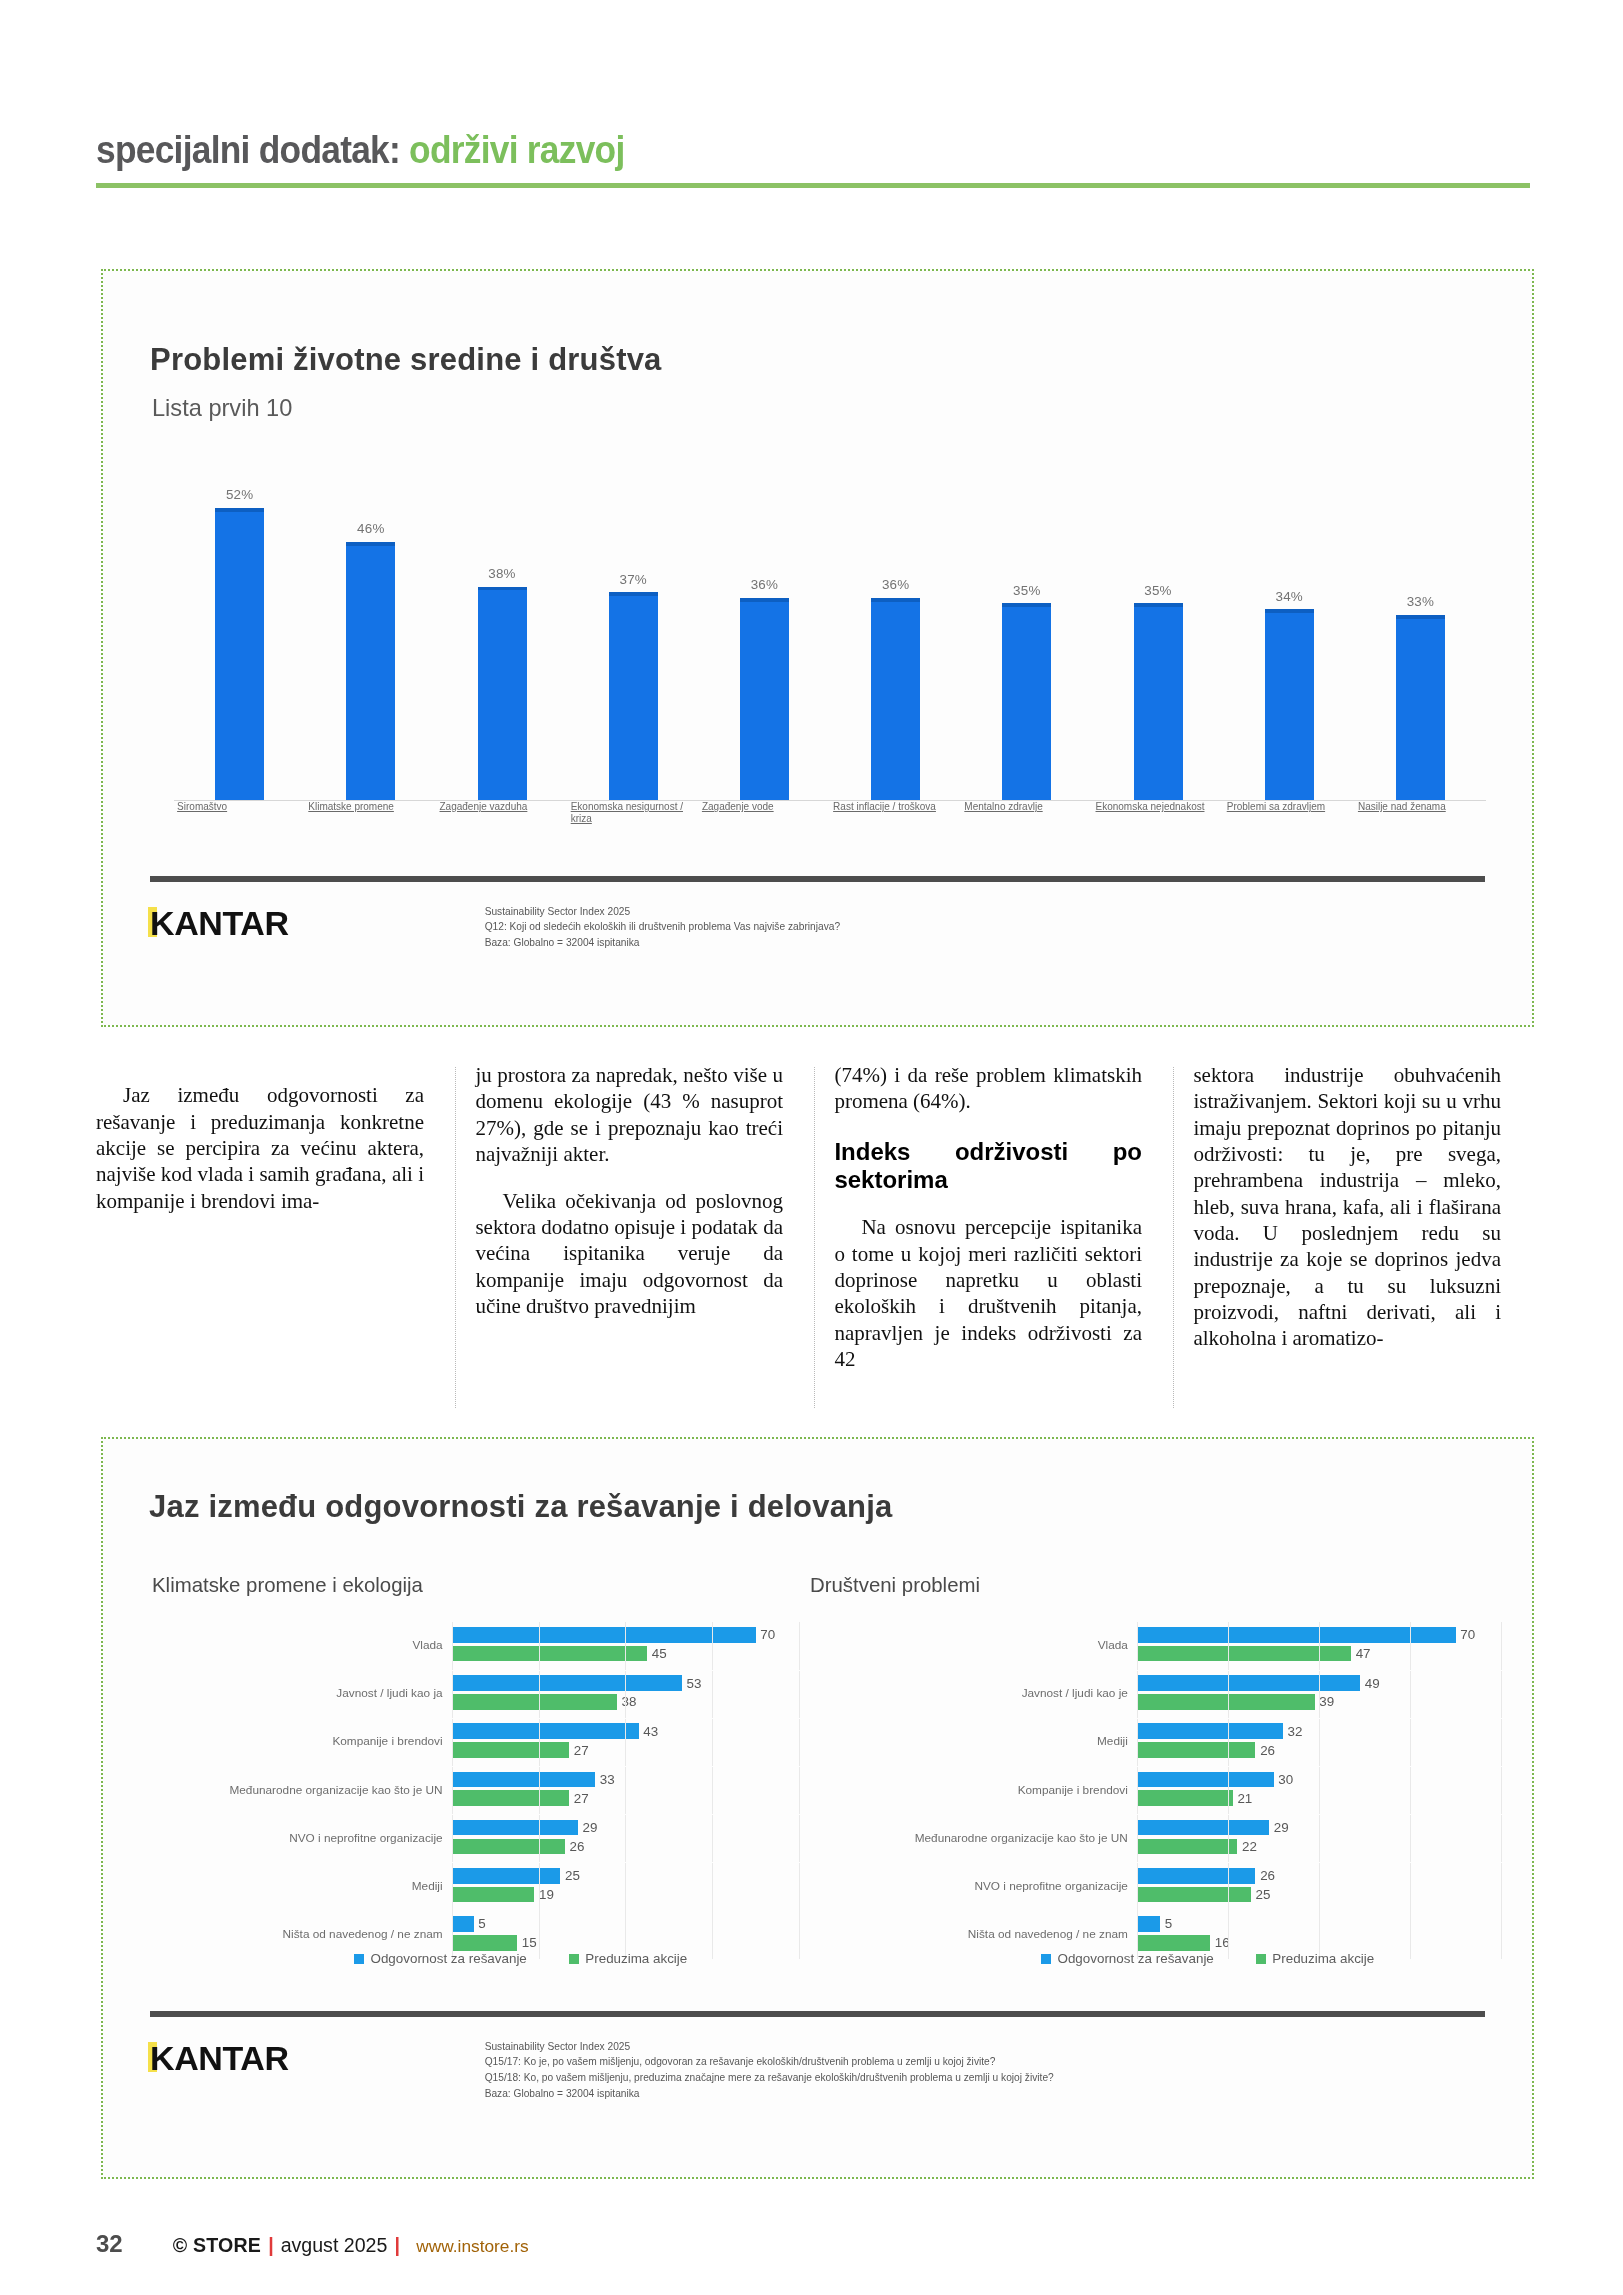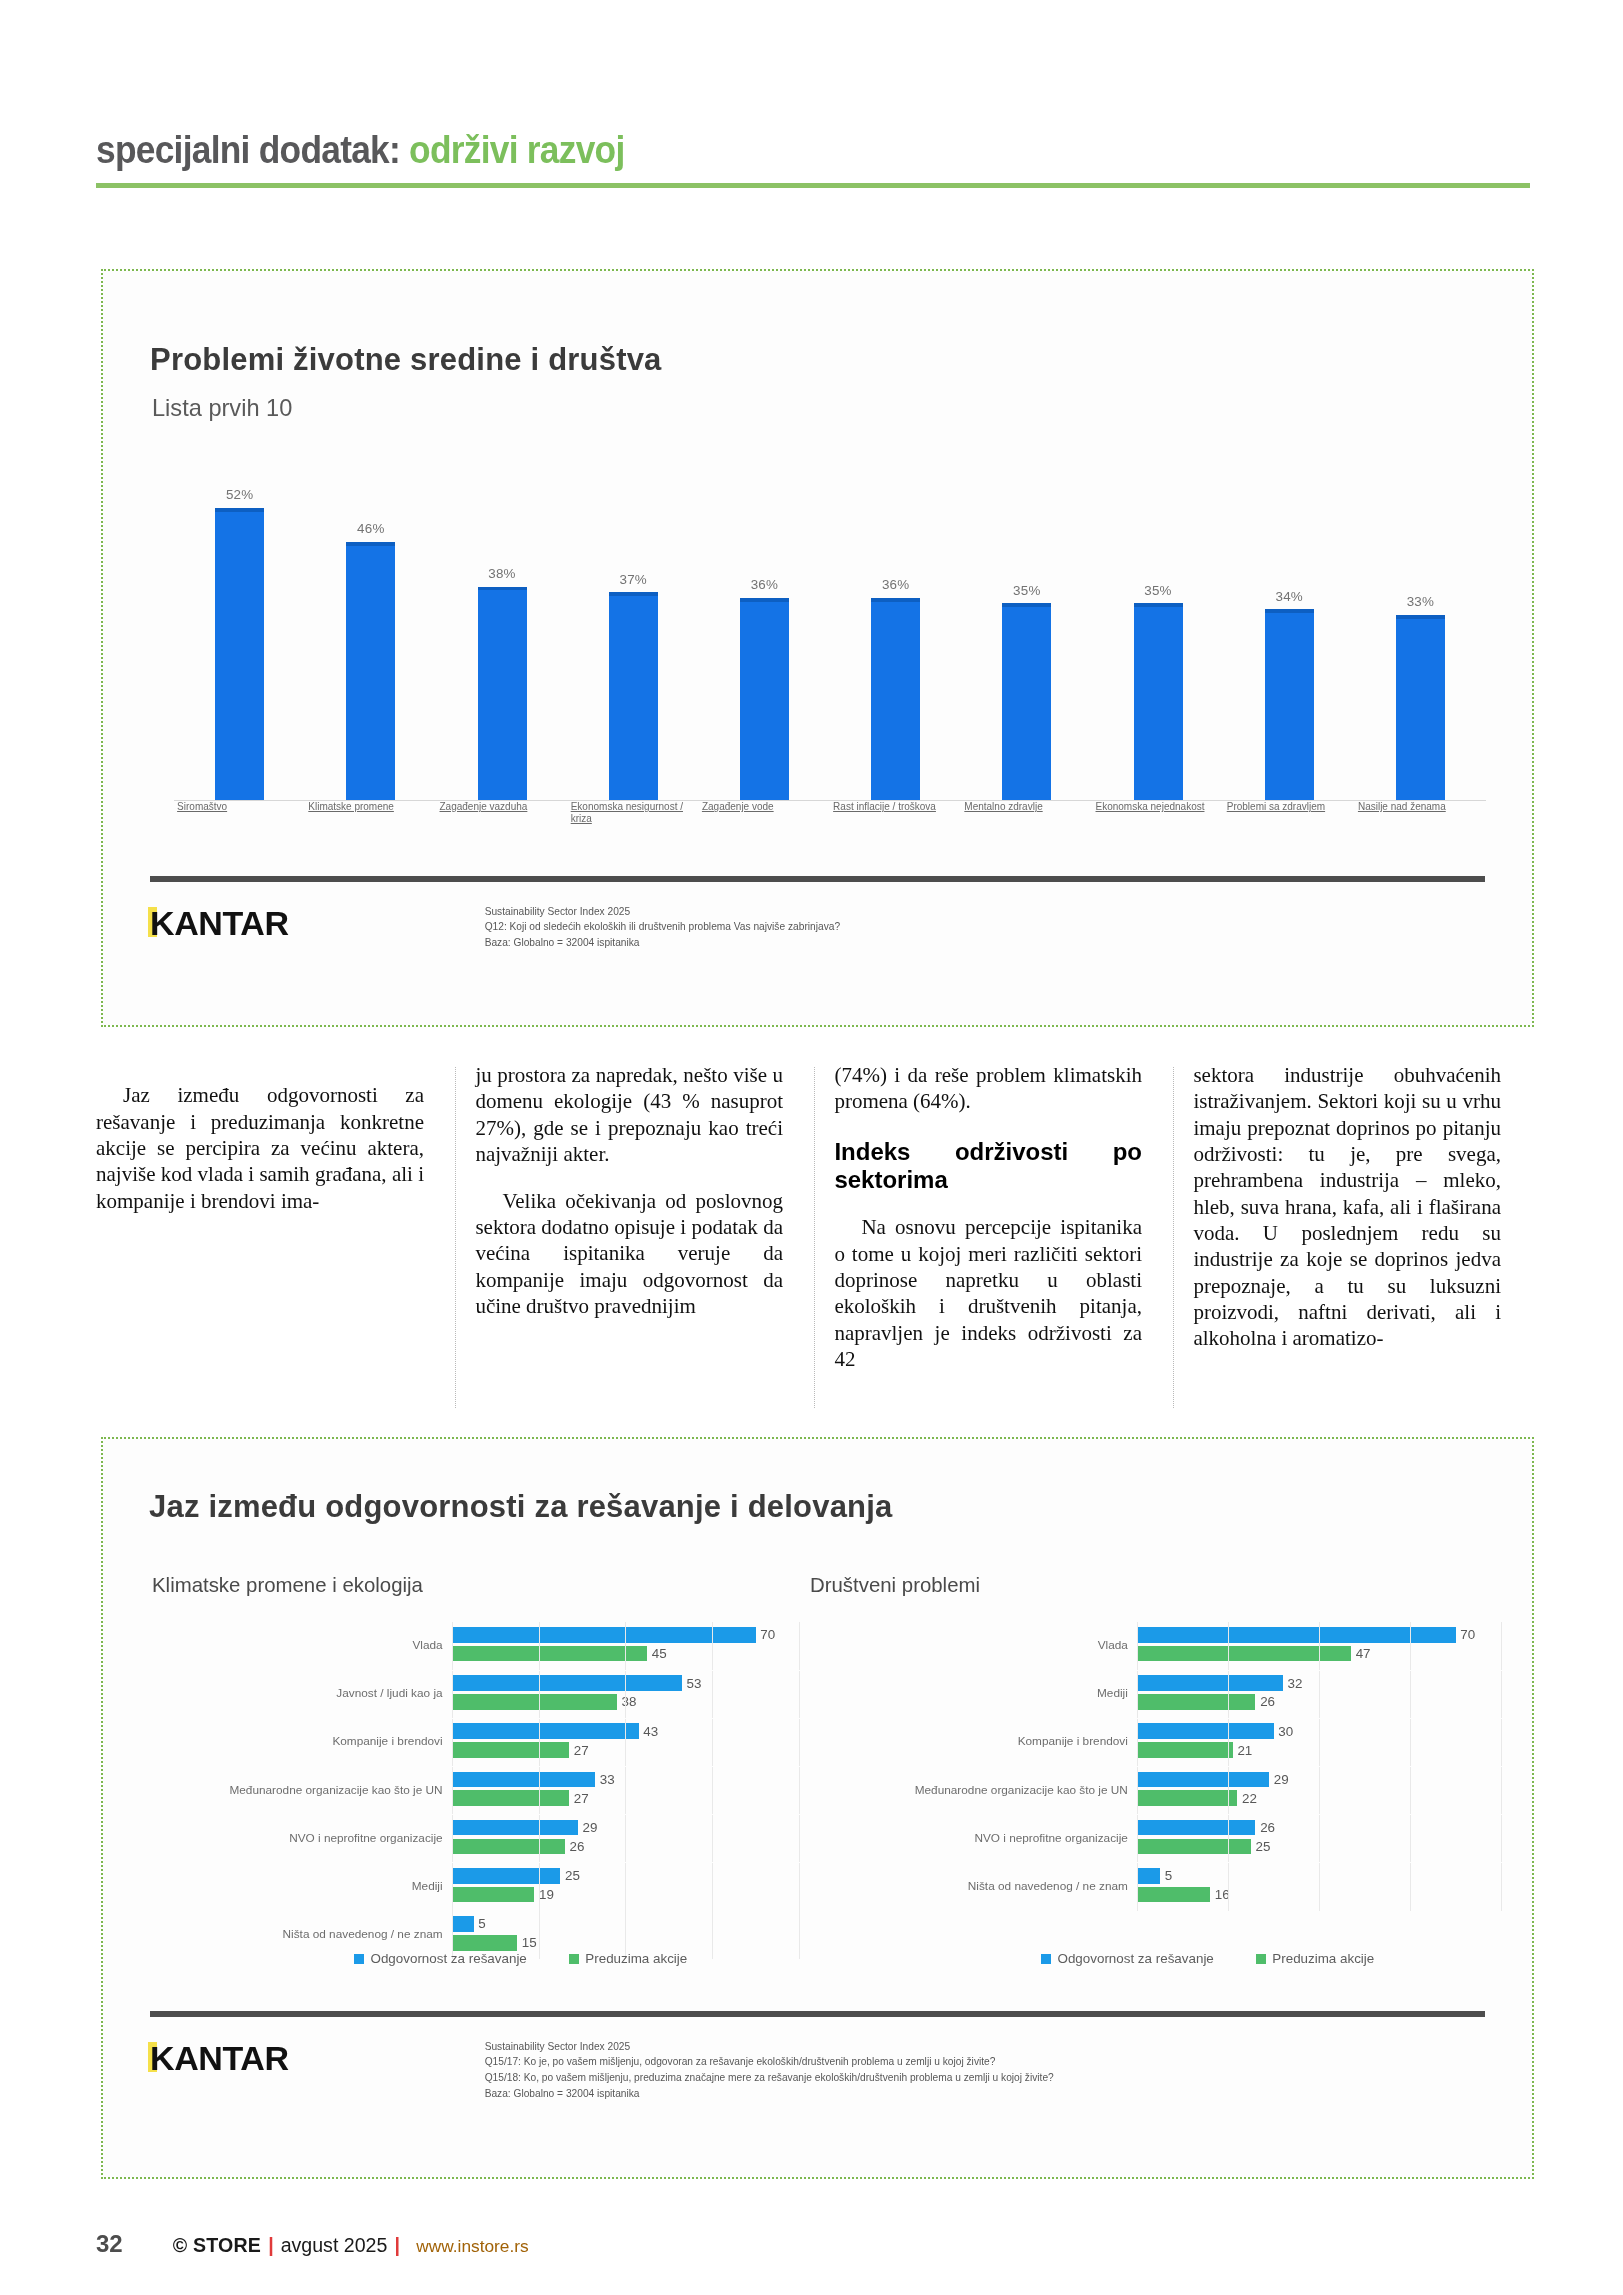--- a/index.html
+++ b/index.html
@@ -424,20 +424,40 @@
                 <div class="bseg" style="width: 87.5%; background: rgb(27, 154, 232);"></div>
                 <div class="bnum">70</div>
               </div>
               <div class="brow">
                 <div class="bseg" style="width: 58.75%; background: rgb(79, 189, 106);"></div>
                 <div class="bnum">47</div>
               </div>
             </div>
           </div>
           <div class="grp">
+            <div class="grp-lab">Javnost / ljudi kao je</div>
+            <div class="grp-bars">
+              <div class="gridlines">
+                <i style="left: 0%;"></i>
+                <i style="left: 25%;"></i>
+                <i style="left: 50%;"></i>
+                <i style="left: 75%;"></i>
+                <i style="left: 100%;"></i>
+              </div>
+              <div class="brow">
+                <div class="bseg" style="width: 61.25%; background: rgb(27, 154, 232);"></div>
+                <div class="bnum">49</div>
+              </div>
+              <div class="brow">
+                <div class="bseg" style="width: 48.75%; background: rgb(79, 189, 106);"></div>
+                <div class="bnum">39</div>
+              </div>
+            </div>
+          </div>
+          <div class="grp">
             <div class="grp-lab">Mediji</div>
             <div class="grp-bars">
               <div class="gridlines">
                 <i style="left: 0%;"></i>
                 <i style="left: 25%;"></i>
                 <i style="left: 50%;"></i>
                 <i style="left: 75%;"></i>
                 <i style="left: 100%;"></i>
               </div>
               <div class="brow">

